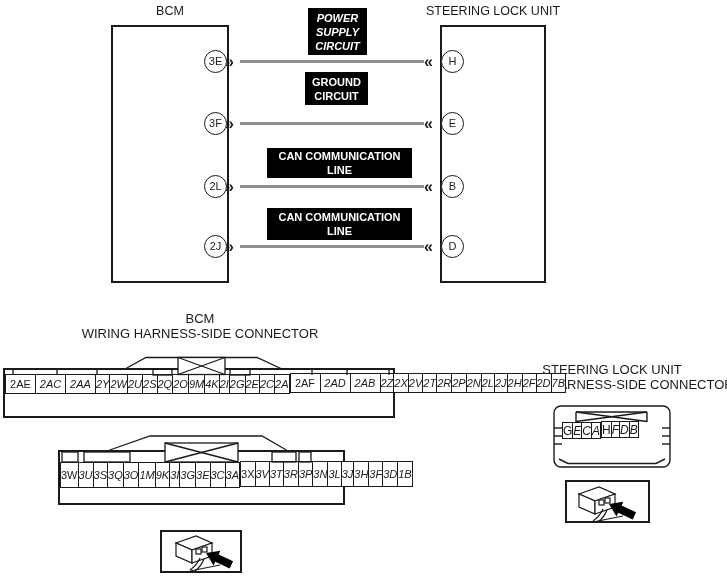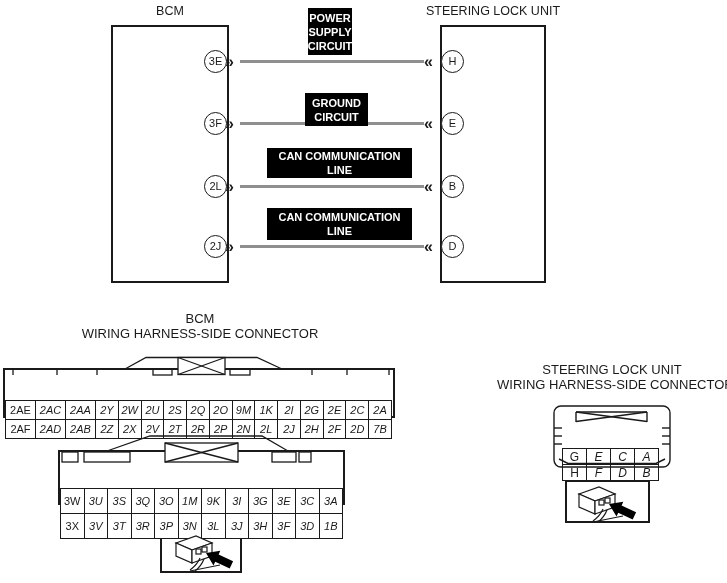--- a/index.html
+++ b/index.html
@@ -16,21 +16,21 @@
   }
   .wire{height:3px;background:var(--wire,#8f8f8f);z-index:1;}
   .chev{font-size:16px;font-weight:bold;z-index:2;letter-spacing:-1px;line-height:18px;color:#1a1a1a;}
   .circuit-label{
     background:var(--label-bg,#000);color:var(--label-fg,#fff);
     font-weight:bold;font-size:11px;line-height:14px;text-align:center;
     display:flex;align-items:center;justify-content:center;z-index:2;padding:0 1px;box-sizing:border-box;
   }
   .section-title{font-size:13px;text-align:center;white-space:nowrap;line-height:15px;}
   .grid-outer{border:2px solid #1a1a1a;background:#fff;}
-  .cells{display:flex;flex-direction:column;z-index:2;margin-top:26px;}
+  .cells{display:flex;flex-direction:row;z-index:2;}
   .cellrow{display:flex;}
   .cellrow + .cellrow{margin-top:-1px;}
   .cell{
     flex:1;border:1px solid #1a1a1a;background:#fff;
     display:flex;align-items:center;justify-content:center;
     font-size:11px;box-sizing:border-box;
   }
   .cell + .cell{margin-left:-1px;font-style:italic;}
   .cell.wide{flex:0 0 31px;}
   .cells.g1 .cellrow{height:20px;}
@@ -45,30 +45,30 @@
 
 <div id="canvas">
 
   <div class="abs module-label" style="left:111px;top:4px;width:118px;">BCM</div>
   <div class="abs module-label" style="left:420px;top:4px;width:146px;">STEERING LOCK UNIT</div>
 
   <div class="abs module-box" style="left:111px;top:25px;width:114px;height:254px;"></div>
   <div class="abs module-box" style="left:440px;top:25px;width:102px;height:254px;"></div>
 
   <div>
-    <div class="abs circuit-label" style="left:308px;top:8px;width:44px;height:47px;">POWER SUPPLY CIRCUIT</div>
+    <div class="abs circuit-label" style="left:308px;top:8px;width:59px;height:47px;font-style:italic;">POWER SUPPLY CIRCUIT</div>
     <div class="abs wire" style="left:240px;top:60px;width:184px;"></div>
     <div class="abs chev" style="left:225px;top:53px;">»</div>
     <div class="abs chev" style="left:424px;top:53px;">«</div>
     <div class="abs pin-circle" style="left:204px;top:50px;">3E</div>
     <div class="abs pin-circle" style="left:441px;top:50px;">H</div>
   </div>
 
   <div>
-    <div class="abs circuit-label" style="left:305px;top:93px;width:63px;height:33px;">GROUND CIRCUIT</div>
+    <div class="abs circuit-label" style="left:305px;top:72px;width:63px;height:33px;">GROUND CIRCUIT</div>
     <div class="abs wire" style="left:240px;top:122px;width:184px;"></div>
     <div class="abs chev" style="left:225px;top:115px;">»</div>
     <div class="abs chev" style="left:424px;top:115px;">«</div>
     <div class="abs pin-circle" style="left:204px;top:112px;">3F</div>
     <div class="abs pin-circle" style="left:441px;top:112px;">E</div>
   </div>
 
   <div>
     <div class="abs circuit-label" style="left:267px;top:148px;width:145px;height:30px;">CAN COMMUNICATION LINE</div>
     <div class="abs wire" style="left:240px;top:185px;width:184px;"></div>
@@ -96,21 +96,21 @@
         <div class="cell wide">2AE</div>
         <div class="cell wide">2AC</div>
         <div class="cell wide">2AA</div>
         <div class="cell">2Y</div>
         <div class="cell">2W</div>
         <div class="cell">2U</div>
         <div class="cell">2S</div>
         <div class="cell">2Q</div>
         <div class="cell">2O</div>
         <div class="cell">9M</div>
-        <div class="cell">1K</div>
+        <div class="cell">4K</div>
         <div class="cell">2I</div>
         <div class="cell">2G</div>
         <div class="cell">2E</div>
         <div class="cell">2C</div>
         <div class="cell">2A</div>
       </div>
     <div class="cellrow">
         <div class="cell wide">2AF</div>
         <div class="cell wide">2AD</div>
         <div class="cell wide">2AB</div>

